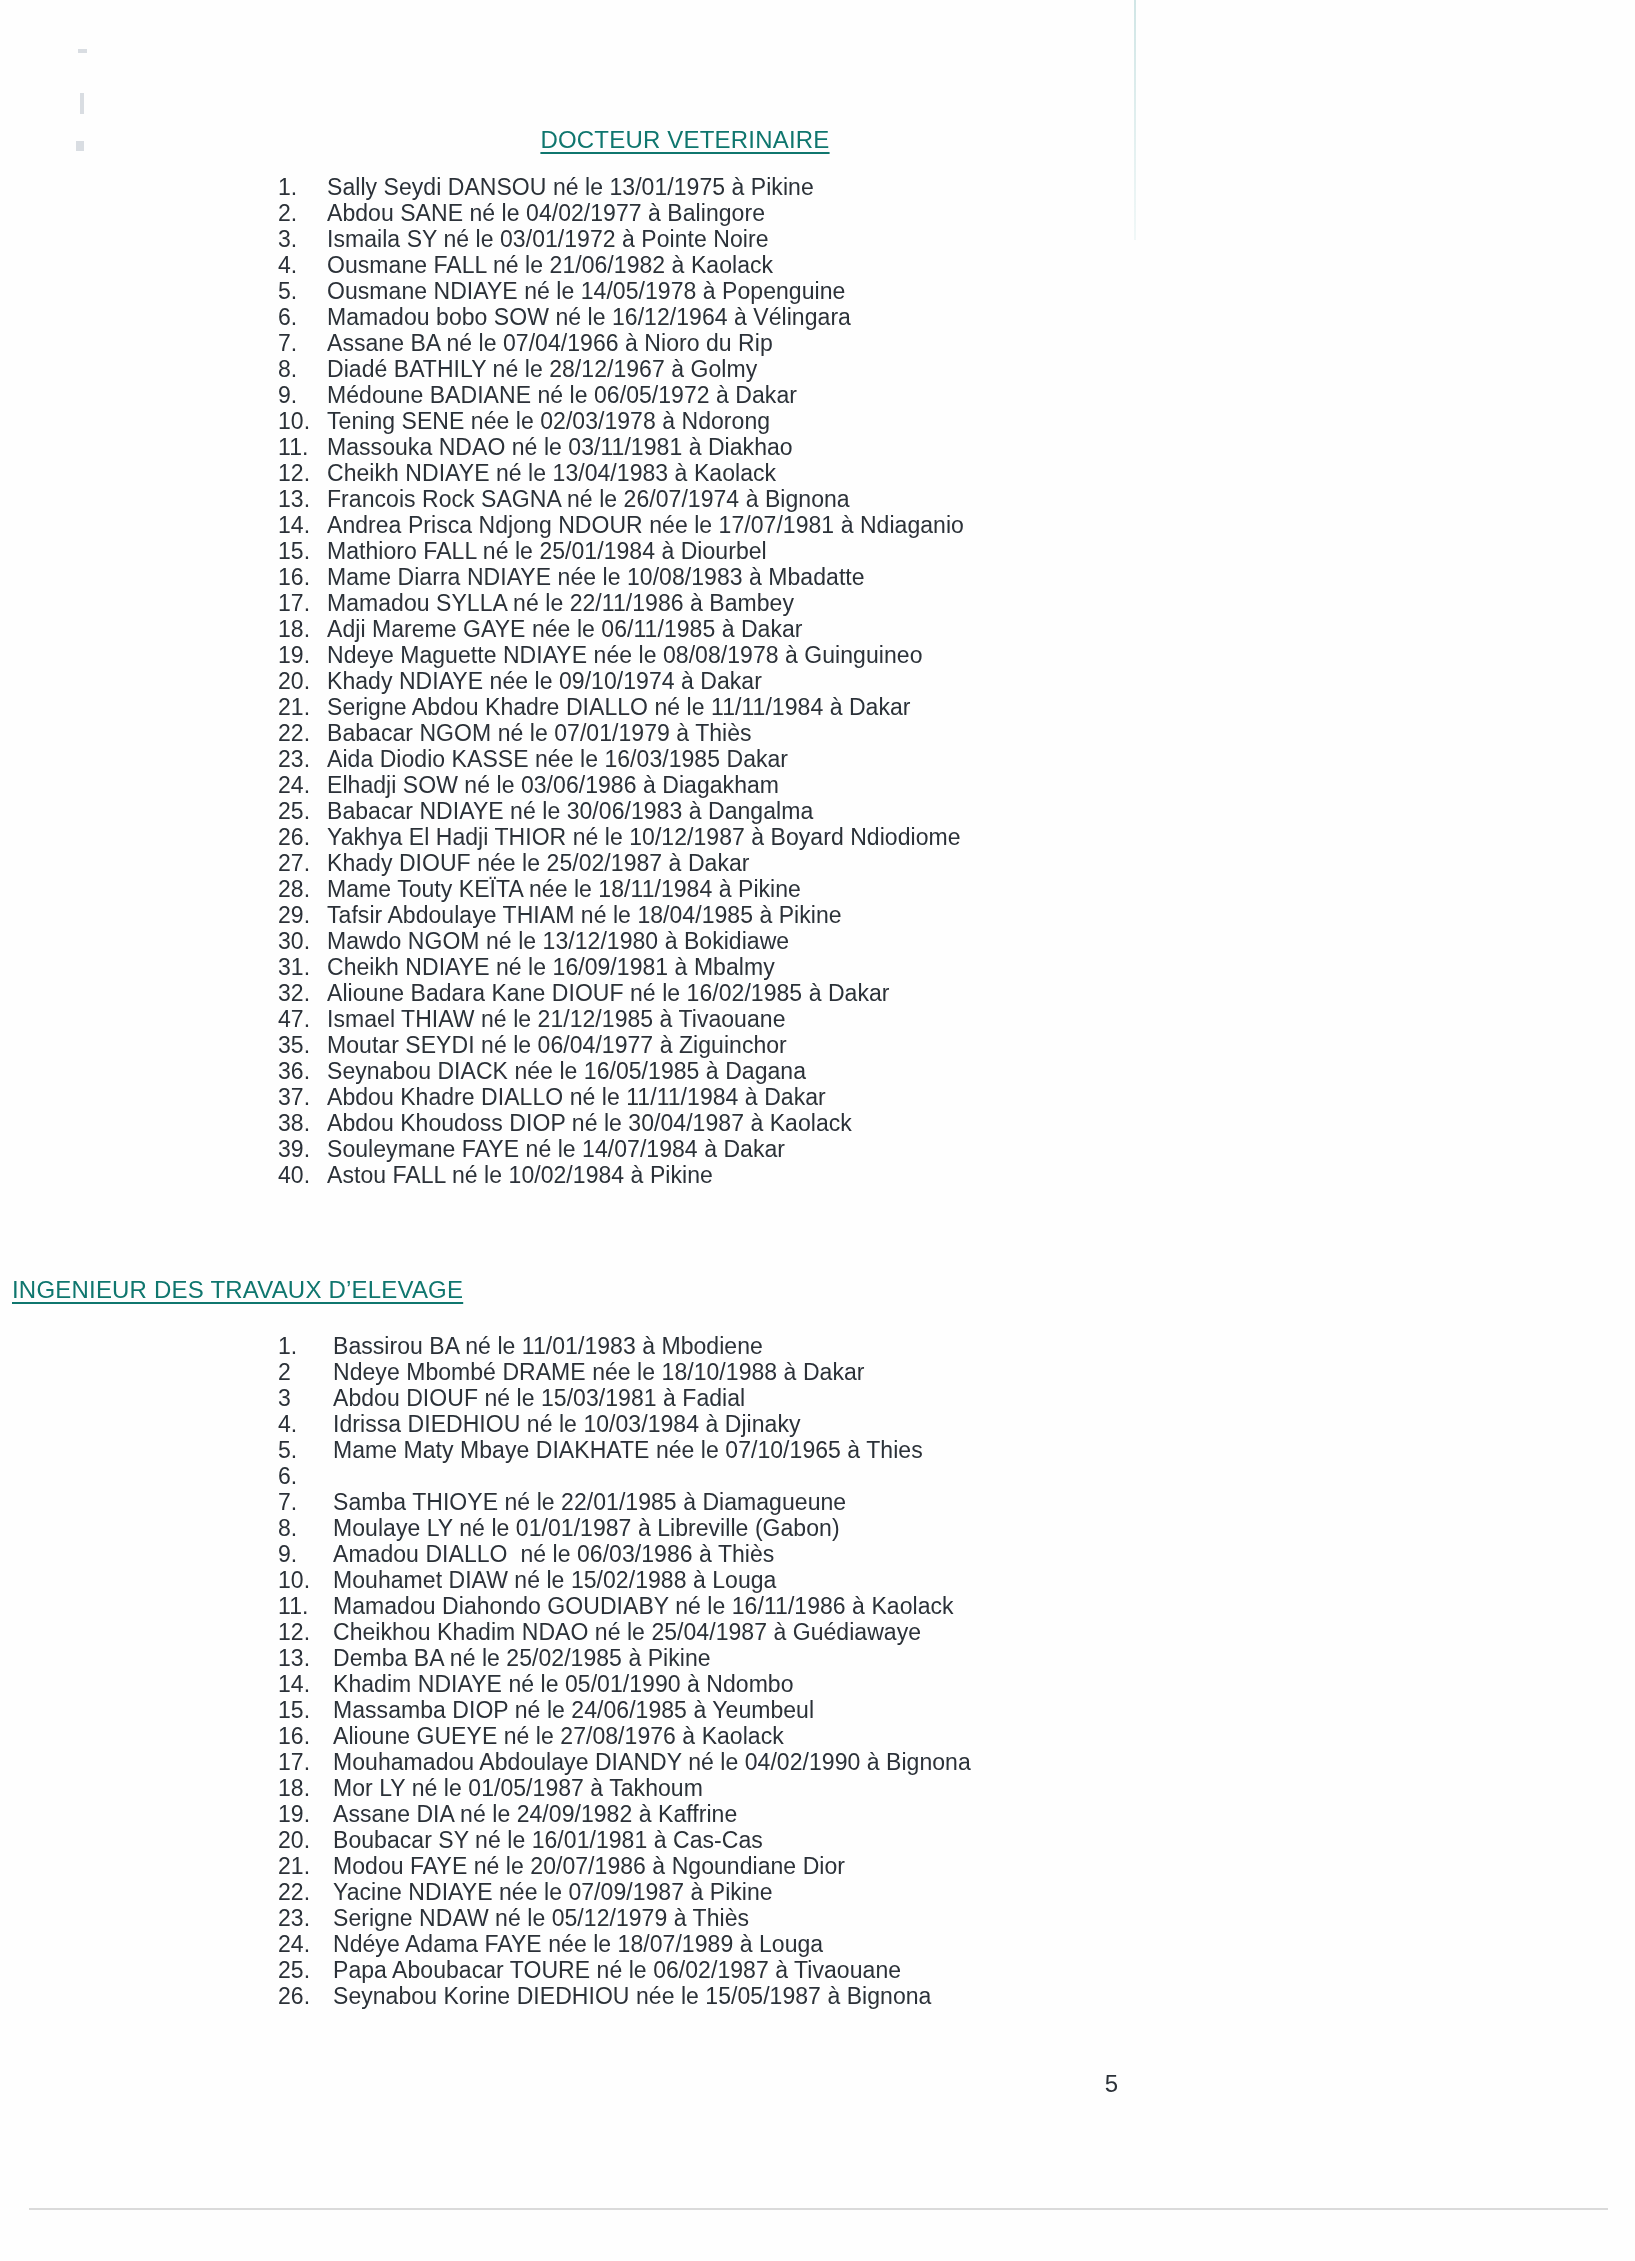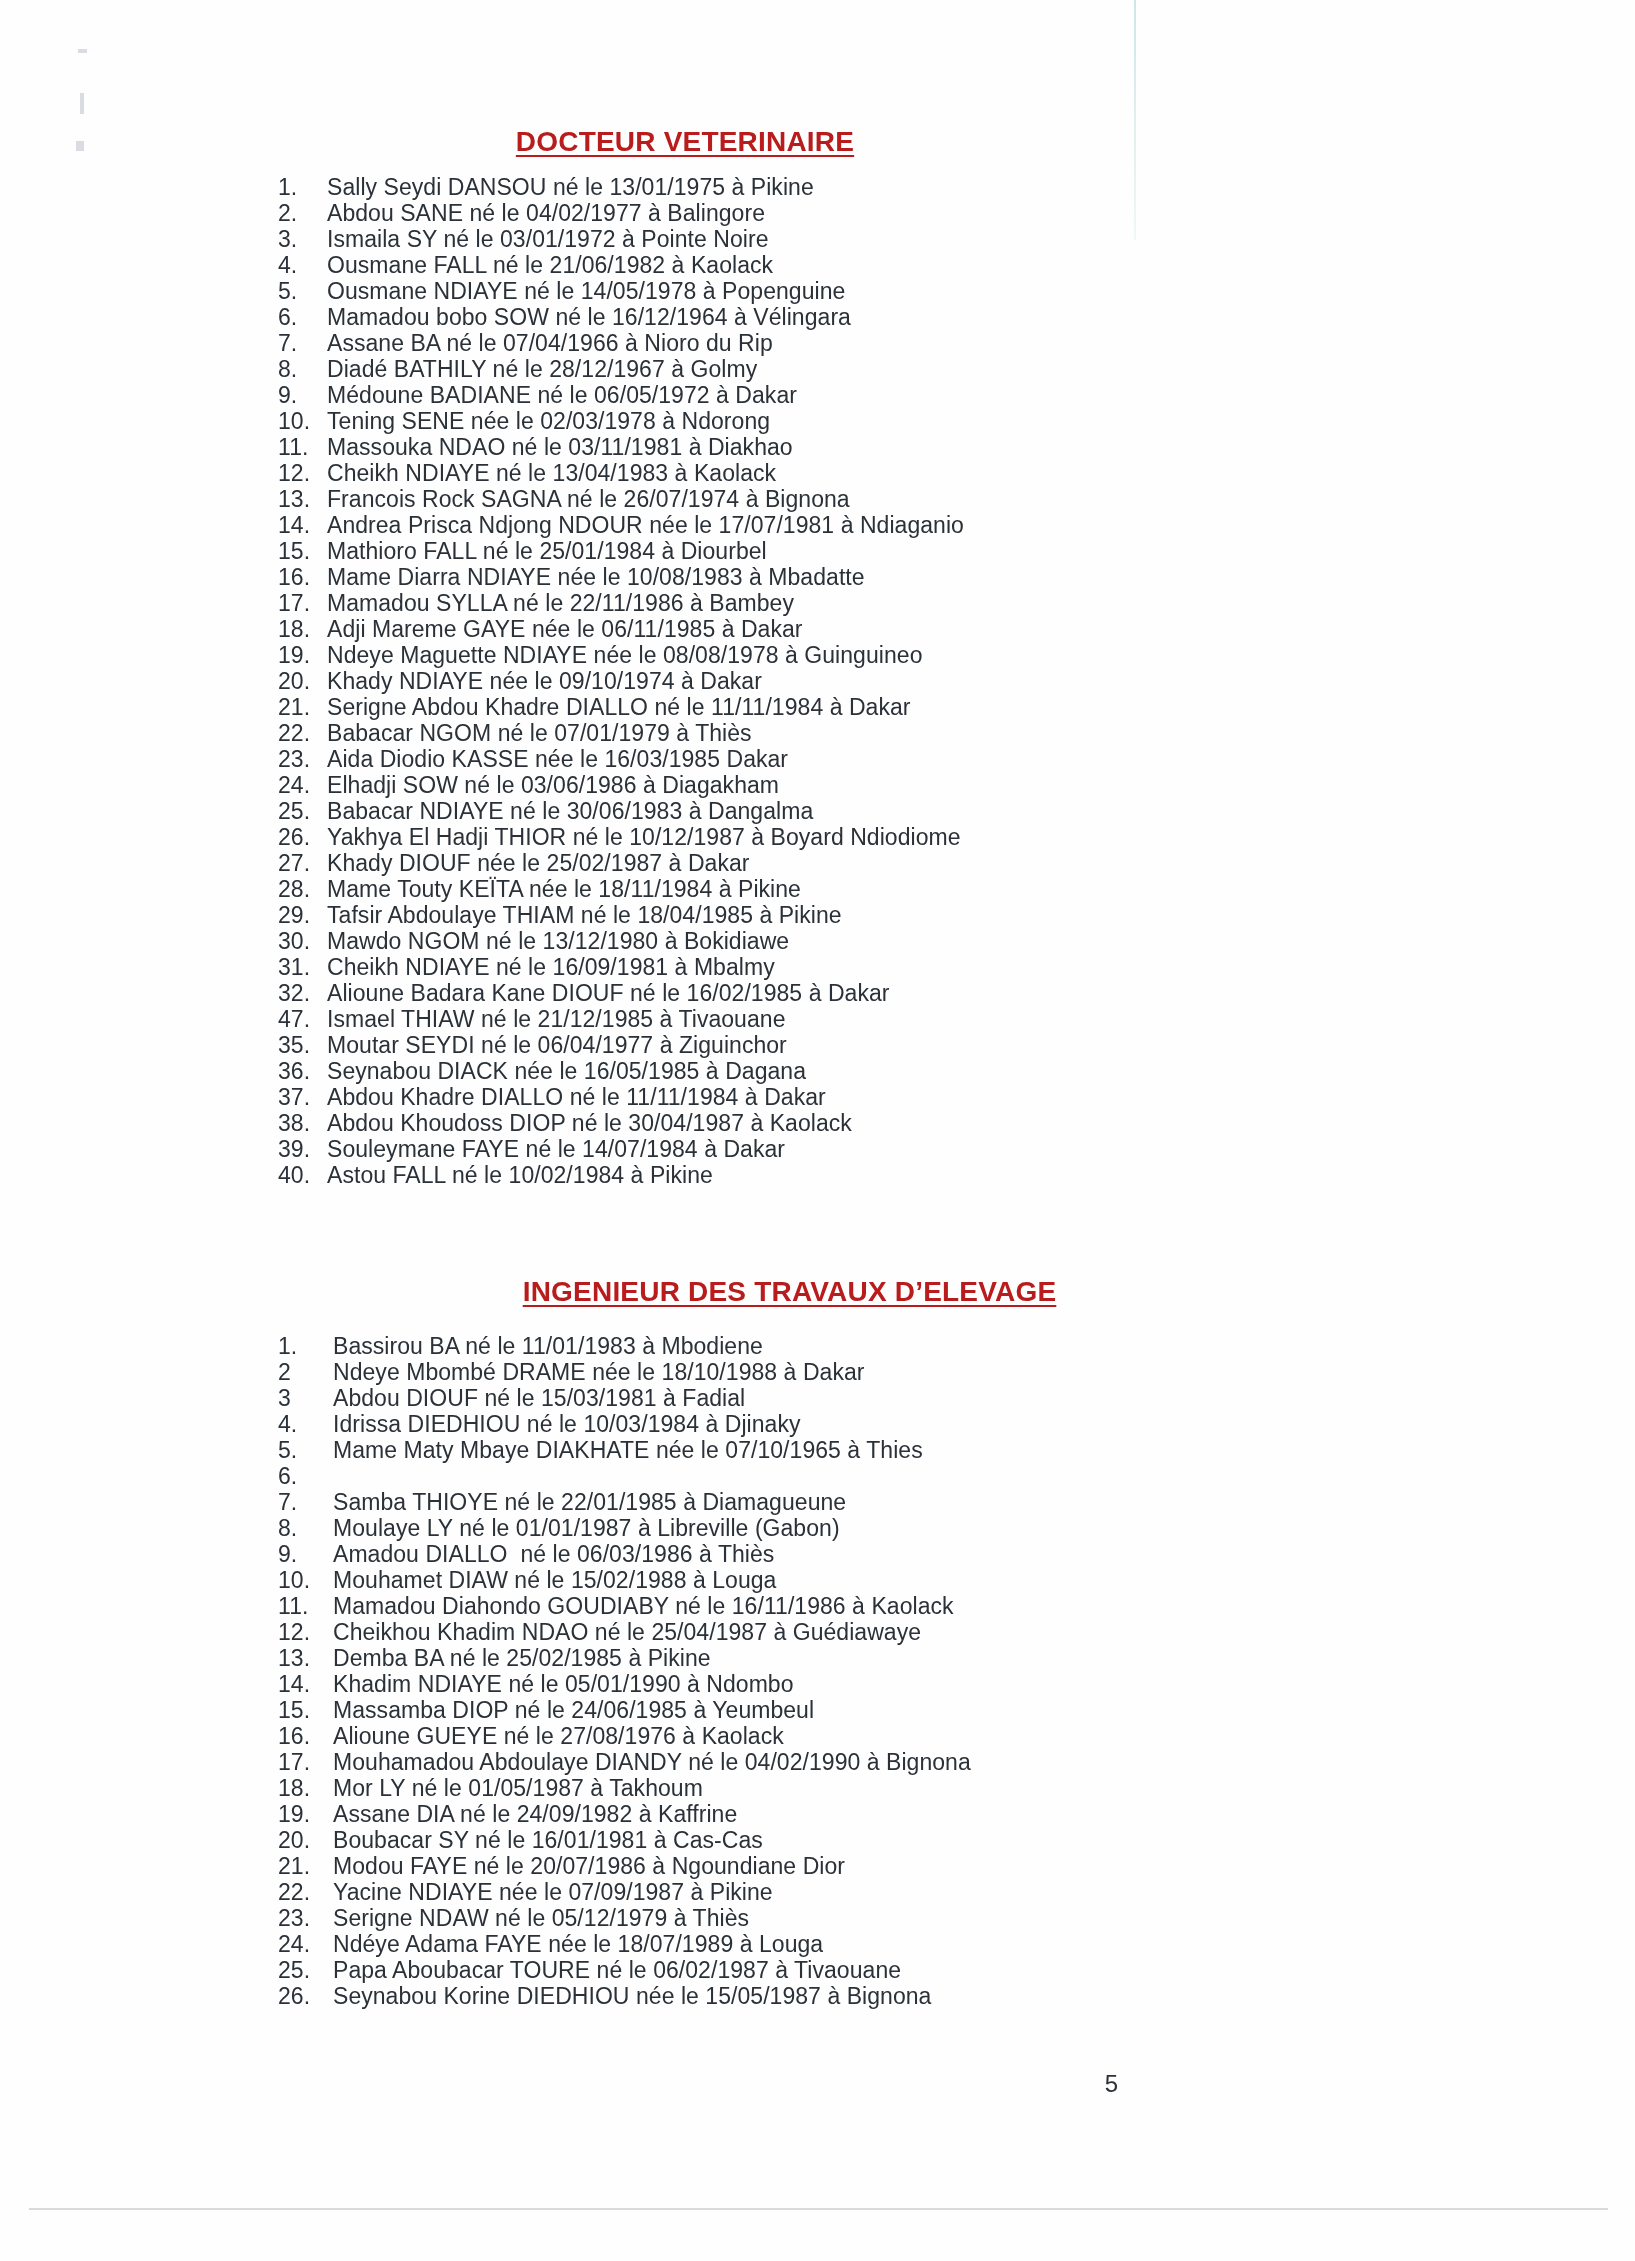--- a/index.html
+++ b/index.html
@@ -43,42 +43,42 @@
   .speck-c { left: 80px;  top: 93px;  width: 3.8px;  height: 21px; }
 
   .content {
     position: absolute;
     left: 0; top: 0;
     width: 1636px;
   }
 
   .doc-heading {
     text-align: center;
-    font-size: 28px;
-    font-weight: bold;
+    font-size: 24px;
+    font-weight: normal;
     letter-spacing: 0.2px;
-    color: #b91c1c;
+    color: #0f766e;
   }
   .doc-heading .u {
     text-decoration: underline;
     text-underline-offset: 3.8px;
   }
 
   #heading-veterinaire {
     position: absolute;
     left: 0;
     top: 126px;
     width: 1370px;
   }
   #heading-elevage {
     position: absolute;
-    left: 0;
+    left: 12px;
     top: 1276px;
     width: 1579px;
-    text-align: center;
+    text-align: left;
     padding-right: 0px;
   }
 
   .entry-list {
     position: absolute;
     list-style: none;
     margin: 0;
     padding: 0;
   }
   #list-veterinaire { left: 278px; top: 174px; }

